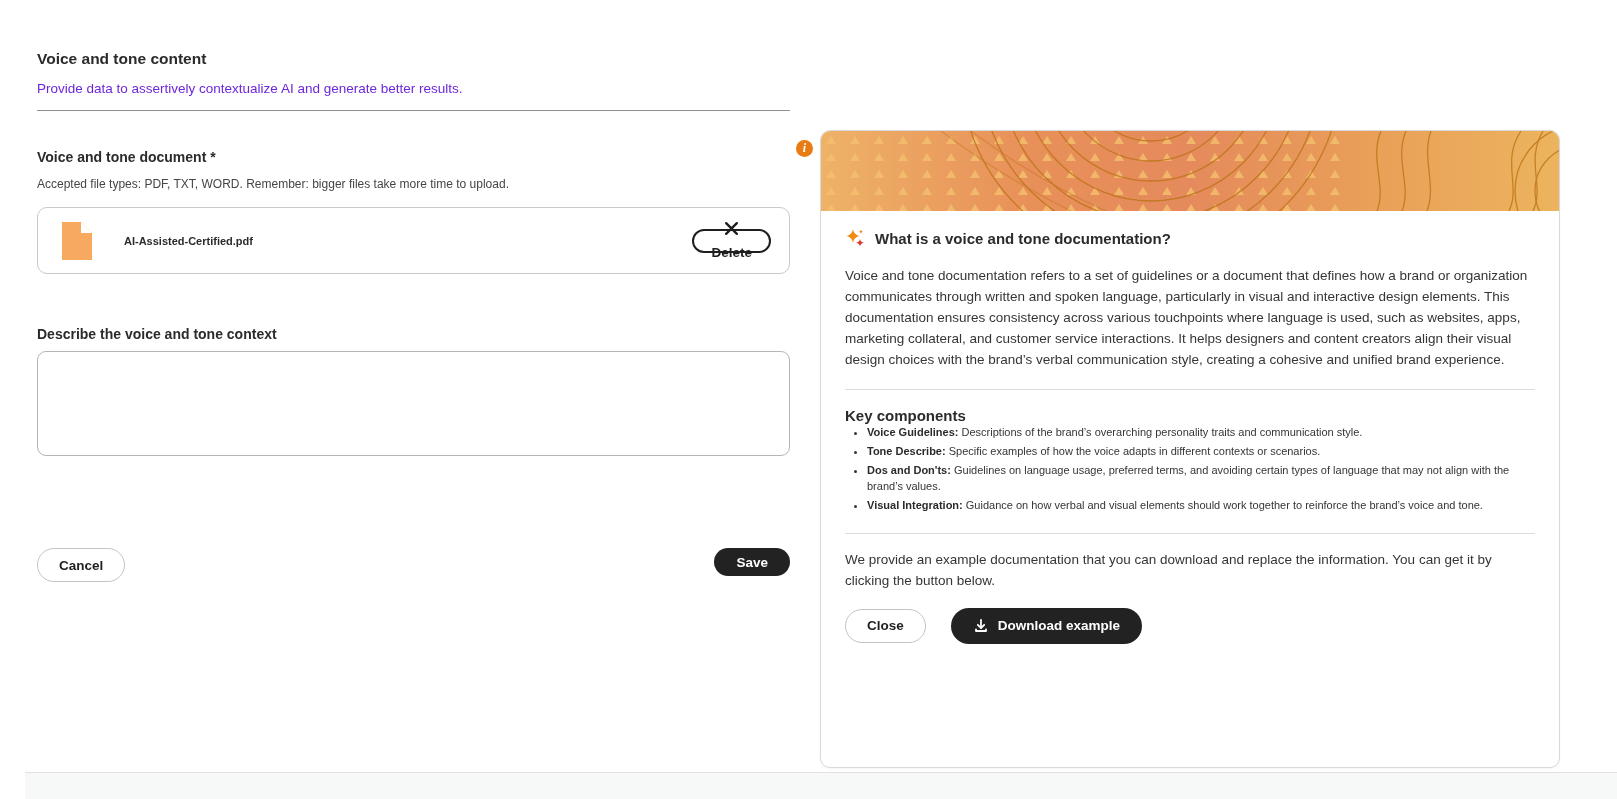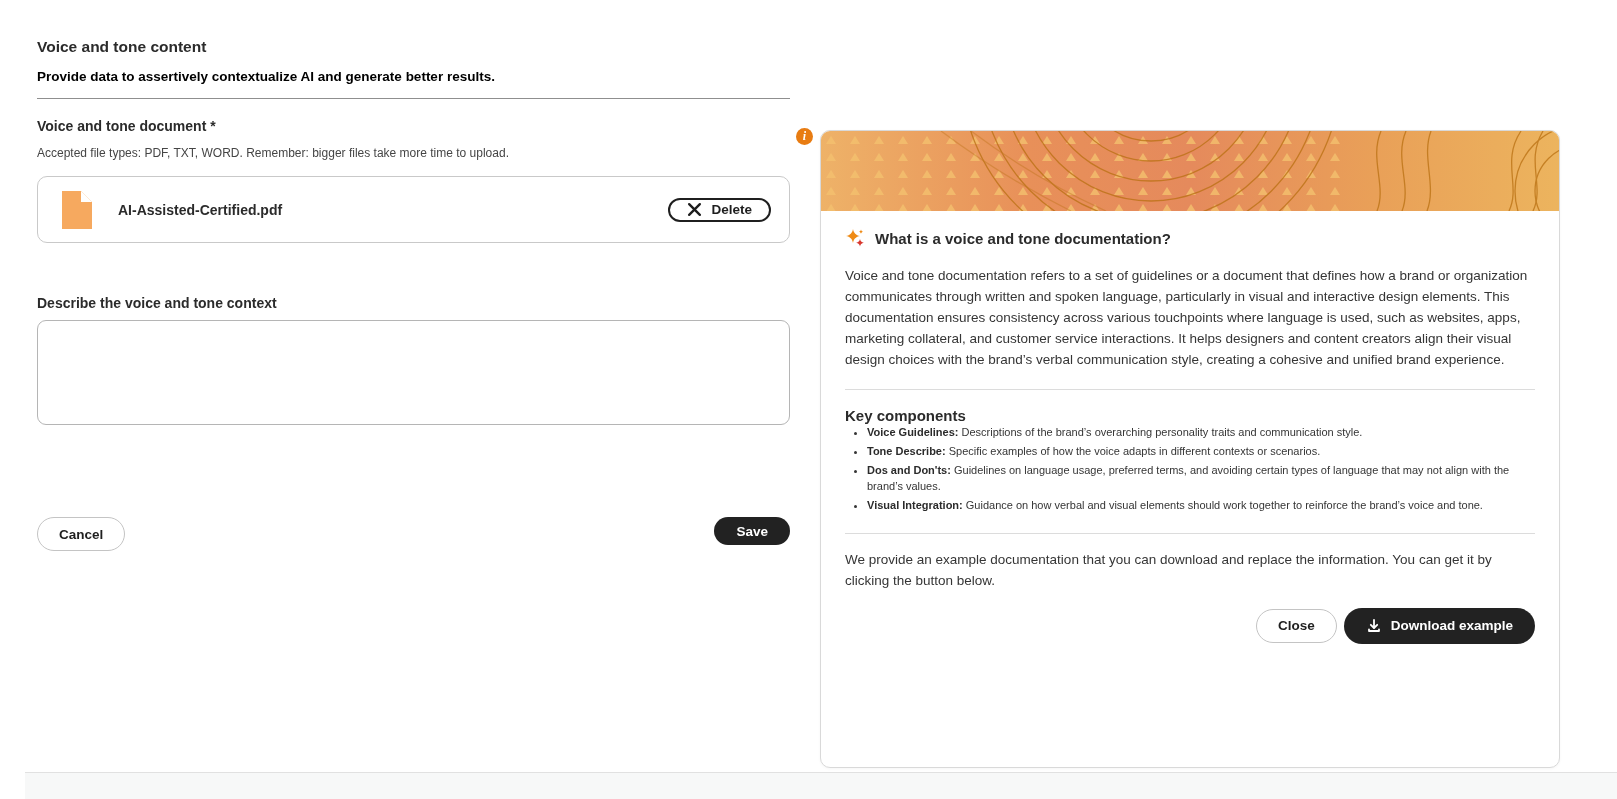--- a/index.html
+++ b/index.html
@@ -1,44 +1,44 @@
 <!DOCTYPE html>
 <html><head>
 <meta charset="utf-8">
 <style>
   * { margin:0; padding:0; box-sizing:border-box; }
   html,body { width:1617px; height:799px; background:#ffffff; overflow:hidden;
     font-family:"Liberation Sans", sans-serif; color:#2d2d2d; }
   .stage { position:relative; width:1617px; height:799px; }
 
   
-  .left-col { position:absolute; left:37px; top:38px; width:753px; }
+  .left-col { position:absolute; left:37px; top:50px; width:753px; }
   .page-title { font-size:15.5px; font-weight:bold; color:#2b2b2b; }
-  .page-subtitle { margin-top:13px; font-size:13.5px; color:#000000;font-weight:bold; }
+  .page-subtitle { margin-top:13px; font-size:13.5px; color:#6d28d9; }
   .top-divider { margin-top:14px; border:none; border-top:1px solid #8f8f8f; }
 
   .field-label { font-size:14px; font-weight:bold; color:#2b2b2b; }
-  .doc-label-row { margin-top:19px; display:flex; align-items:center; }
+  .doc-label-row { margin-top:38px; display:flex; align-items:center; }
   .helper-text { margin-top:12px; font-size:12px; color:#454545; }
 
   .info-icon { position:absolute; left:759px; top:90px; width:17px; height:17px;
     background:#e87c12; border-radius:50%; color:#fff; font-size:12px; font-weight:bold;
     font-family:"Liberation Serif", serif; font-style:italic;
     display:flex; align-items:center; justify-content:center; cursor:pointer; }
 
   .file-card { margin-top:16px; height:67px; border:1px solid #c9c9c9; border-radius:10px;
     display:flex; align-items:center; padding:0 18px 0 22px; background:#fff; }
   .file-icon { flex:0 0 auto; }
-  .file-name { margin-left:24px; font-size:14px; font-weight:bold; color:#2b2b2b; }
+  .file-name { margin-left:30px; font-size:11px; font-weight:bold; color:#2b2b2b; }
   .spacer { flex:1; }
 
   .btn { display:inline-flex; align-items:center; justify-content:center; gap:9px;
     border-radius:999px; font-family:"Liberation Sans", sans-serif; font-weight:bold;
     font-size:13.5px; cursor:pointer; background:#fff; color:#1f1f1f; }
-  .btn-delete { height:24px; padding:0 17px; border:2px solid #1f1f1f; }
+  .btn-delete { height:24px; padding:0 17px; border:2px solid #1f1f1f;flex-direction:column; }
   .btn-outline { height:34px; padding:0 21px; border:1.5px solid #c4c4c4; }
   .btn-dark { height:28px; padding:0 22px; border:none; background:#222222; color:#ffffff; }
 
   .context-label { margin-top:52px; }
   .context-helper { margin-top:13px; font-size:12px; color:#454545; }
   .context-textarea { margin-top:9px; width:753px; height:105px; border:1px solid #b5b5b5;
     border-radius:9px; resize:none; padding:10px 12px; font-size:13.5px;
     font-family:"Liberation Sans", sans-serif; color:#2d2d2d; outline:none; }
 
   .form-actions { margin-top:88px; display:flex; align-items:flex-start; justify-content:space-between; }
@@ -50,21 +50,21 @@
   .panel-header { width:100%; height:80px; display:block; }
   .panel-body { padding:17px 24px 0 24px; }
   .panel-title-row { display:flex; align-items:center; gap:10px; }
   .panel-title { font-size:15px; font-weight:bold; color:#2b2b2b; }
   .panel-paragraph { margin-top:17px; font-size:13.5px; line-height:1.56; color:#353535; }
   .panel-divider { margin-top:19px; border:none; border-top:1px solid #dcdcdc; }
   .section-title { margin-top:17px; font-size:15px; font-weight:bold; color:#2b2b2b; }
   .key-list { padding-left:22px; font-size:11px; line-height:1.52; color:#353535; }
   .key-list li { margin-bottom:2px; }
   .key-list b { color:#2b2b2b; }
-  .panel-actions { margin-top:17px; display:flex; justify-content:flex-end; align-items:center; gap:7px; }
+  .panel-actions { margin-top:17px; display:flex; align-items:center; gap:25px; }
 
   
   .footer-strip { position:absolute; left:25px; right:0; top:772px; height:27px;
     background:#f7f8f8; border-top:1px solid #e1e1e1; }
 
   svg { display:block; }
 </style>
 </head>
 <body>
 

